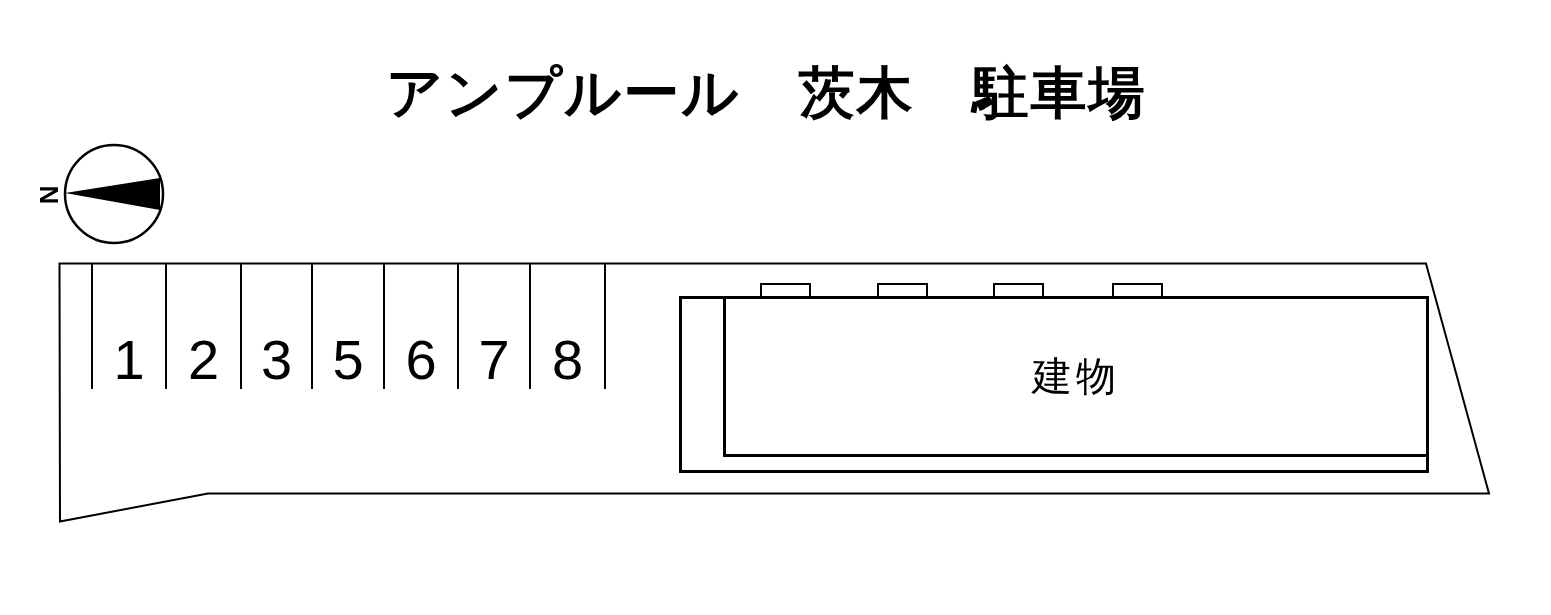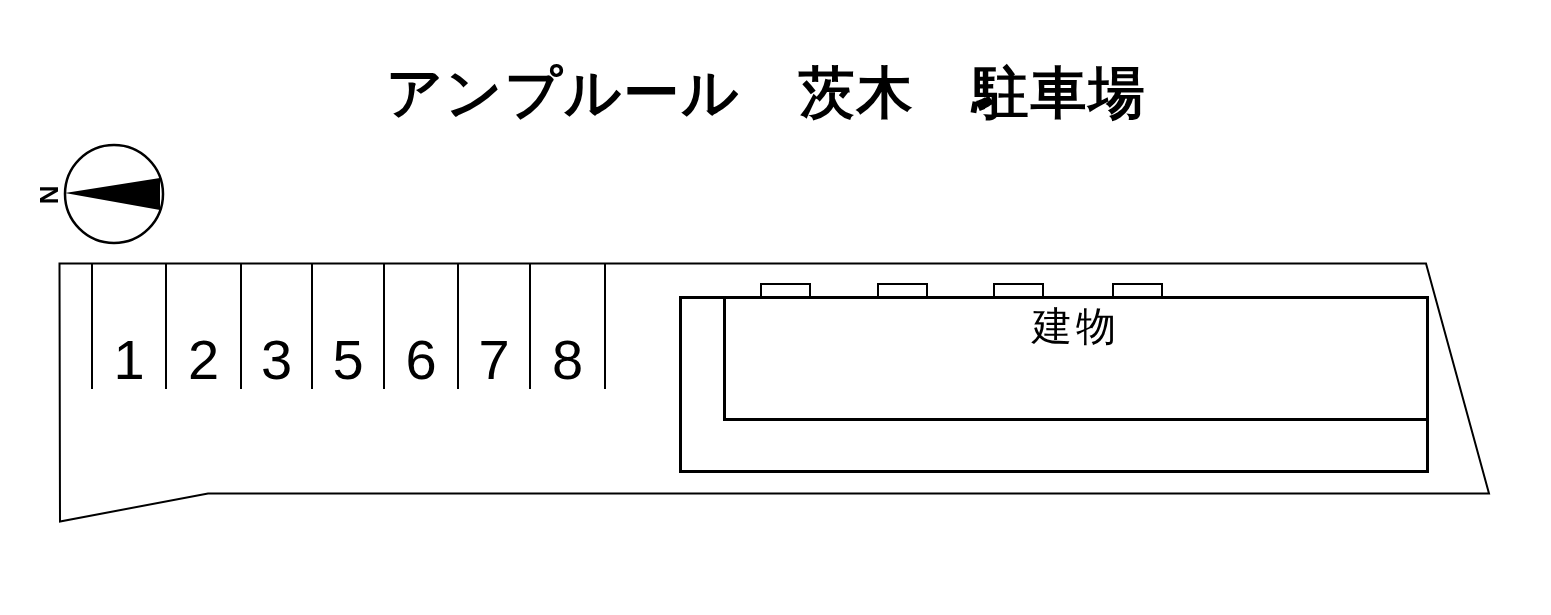--- a/index.html
+++ b/index.html
@@ -78,25 +78,26 @@
     width: 750px;
     height: 177px;
     border: 3px solid #000;
     box-sizing: border-box;
     background: transparent;
   }
   .building-inner {
     left: 723px;
     top: 296px;
     width: 706px;
-    height: 125px;
+    height: 161px;
     border: 3px solid #000;
     box-sizing: border-box;
     background: transparent;
     display: flex;
+    align-items: center;
     justify-content: center;
   }
   .building-label {
     font-size: 40px;
     letter-spacing: 4px;
     color: #000;
   }
 
   
   .bump {

